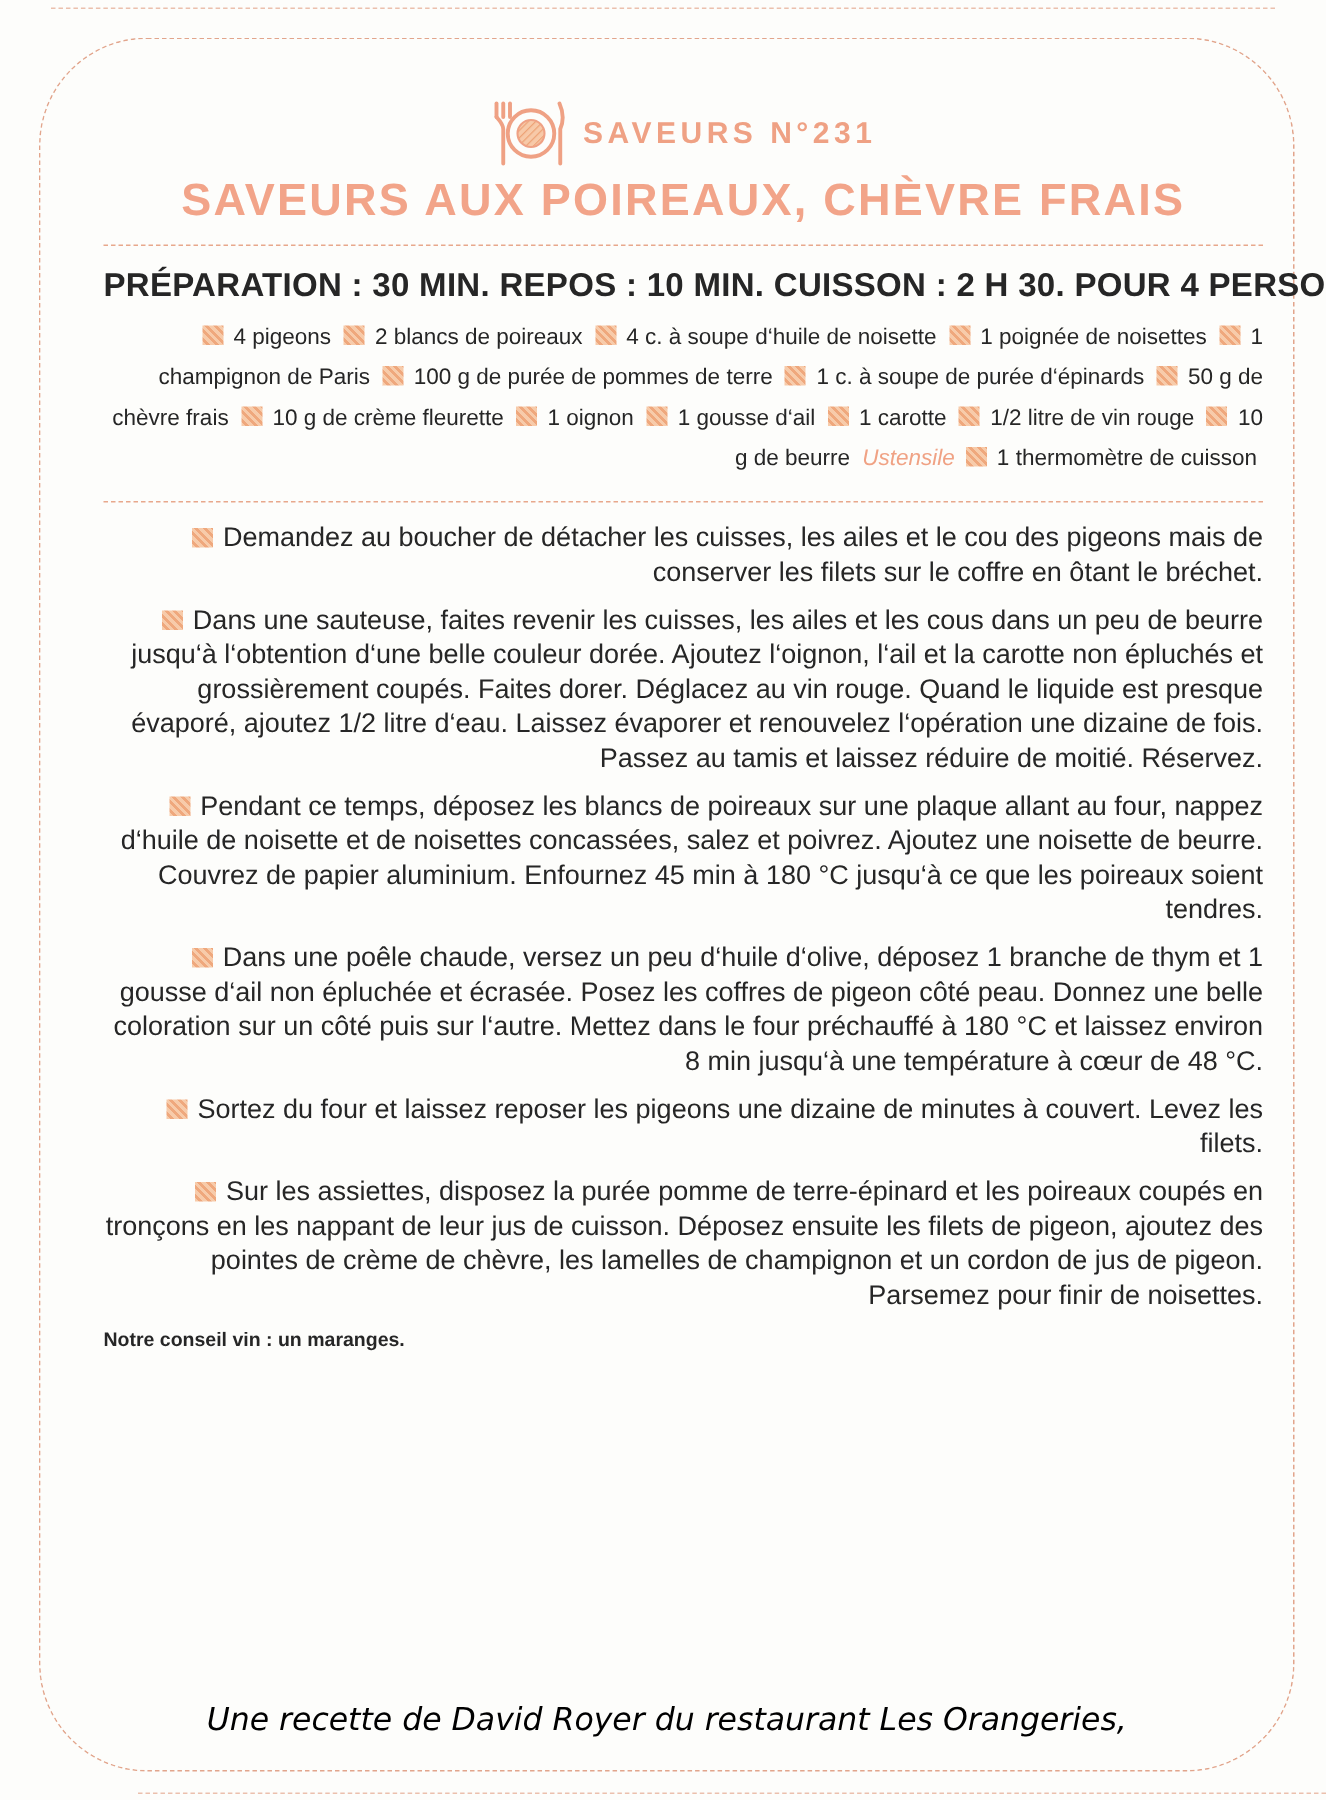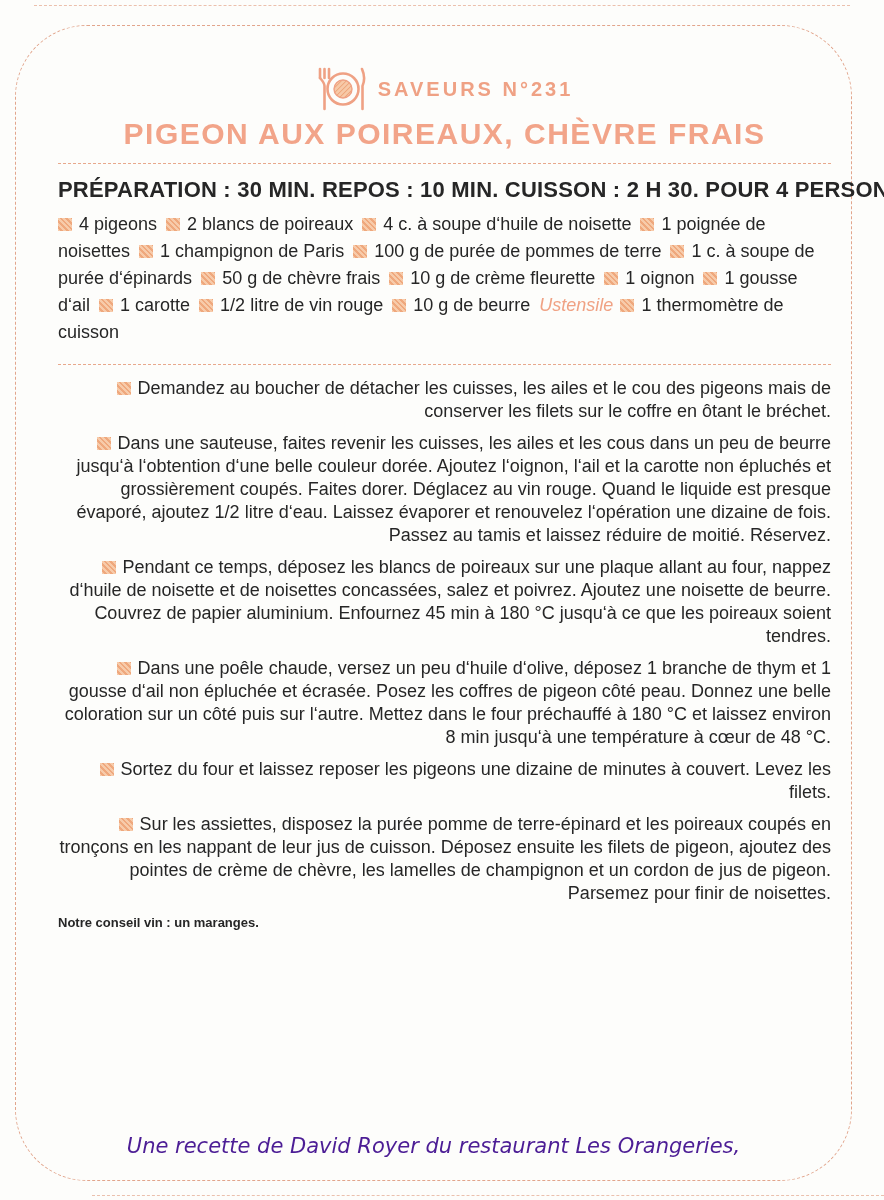--- a/index.html
+++ b/index.html
@@ -6,56 +6,56 @@
   body{
     width:884px;height:1200px;position:relative;overflow:hidden;
     background:#FDFDFB;
     font-family:"Liberation Sans", sans-serif;
     color:#262626;
   }
   .edge-line{position:absolute;border-top:1.5px dashed #E6AC93;opacity:.75;}
   .edge-top{top:5px;left:34px;right:34px;}
   .edge-bottom{top:1195px;left:92px;right:0;}
   .card{
-    position:absolute;left:15px;top:25px;width:837px;height:1156px;
+    position:absolute;left:26px;top:25px;width:837px;height:1156px;
     border:1.5px dashed #E2A58C;border-radius:72px;
     box-sizing:border-box;
     background:#FDFDFB;
   }
   .inner{padding:40px 20px 0 42px;}
   .magline{display:flex;justify-content:center;align-items:center;gap:12px;height:46px;}
   .mag-name{
     color:#EFA184;font-size:20px;font-weight:bold;letter-spacing:3px;
   }
   .title{
     text-align:center;color:#F2A489;font-weight:bold;
     font-size:30px;line-height:34px;letter-spacing:1.5px;margin-top:5px;
   }
   .sep{border-top:1.5px dashed #E8A88C;height:0;}
   .sep1{margin-top:12px;}
   .sep2{margin-top:9px;}
   .meta{
     font-weight:bold;font-size:22px;letter-spacing:.2px;
     margin:13px 0 0 0;white-space:nowrap;
   }
-  .ingredients{font-size:18px;line-height:27px;margin-top:8px;}
+  .ingredients{font-size:15px;line-height:27px;margin-top:8px;text-align:right;}
   .bullet{
     display:inline-block;width:14px;height:13px;margin-right:7px;
     background:repeating-linear-gradient(45deg,#F7CBAA 0 2px,#EFA87D 2px 4px);
     vertical-align:-1px;
   }
   .ing-item{white-space:normal;margin-right:4px;}
   .utensil-label{color:#F0A284;font-style:italic;margin-right:7px;}
   .steps{margin-top:12px;font-size:18px;line-height:23px;text-align:right;}
   .step{margin:0 0 9px 0;}
   .wine{font-weight:bold;font-size:13px;margin-top:10px;}
   .footer{
     position:absolute;left:0;right:0;bottom:18px;text-align:center;
     font-family:"DejaVu Sans", sans-serif;font-style:italic;
-    font-size:21px;line-height:32px;color:#4c1d95;
+    font-size:21px;line-height:32px;color:#000000;
   }
 </style>
 </head>
 <body>
 
 <div class="edge-line edge-top"></div>
 <div class="edge-line edge-bottom"></div>
 
 <div class="card">
   <div class="inner">
@@ -75,21 +75,21 @@
           <path d="M4 12 Q8.5 17 8.5 20 V43"></path>
           <circle cx="27" cy="23" r="15.5"></circle>
           <path d="M46 3 q4 9 0.5 17 V43"></path>
         </g>
         <circle cx="27" cy="23" r="9" fill="url(#hatch)" stroke="#EFA184" stroke-width="1.4"></circle>
       </svg>
       <span class="mag-name">SAVEURS N°231</span>
     </div>
 
     <div class="title">
-      <div>PIGEON AUX POIREAUX, CHÈVRE FRAIS</div>
+      <div>SAVEURS AUX POIREAUX, CHÈVRE FRAIS</div>
     </div>
 
     <div class="sep sep1"></div>
 
     <div class="meta">PRÉPARATION : 30 MIN. REPOS : 10 MIN. CUISSON : 2 H 30. POUR 4 PERSONNES :</div>
 
     <p class="ingredients"><span class="ing-item"><span class="bullet"></span>4 pigeons</span> <span class="ing-item"><span class="bullet"></span>2 blancs de poireaux</span> <span class="ing-item"><span class="bullet"></span>4 c. à soupe d‘huile de noisette</span> <span class="ing-item"><span class="bullet"></span>1 poignée de noisettes</span> <span class="ing-item"><span class="bullet"></span>1 champignon de Paris</span> <span class="ing-item"><span class="bullet"></span>100 g de purée de pommes de terre</span> <span class="ing-item"><span class="bullet"></span>1 c. à soupe de purée d‘épinards</span> <span class="ing-item"><span class="bullet"></span>50 g de chèvre frais</span> <span class="ing-item"><span class="bullet"></span>10 g de crème fleurette</span> <span class="ing-item"><span class="bullet"></span>1 oignon</span> <span class="ing-item"><span class="bullet"></span>1 gousse d‘ail</span> <span class="ing-item"><span class="bullet"></span>1 carotte</span> <span class="ing-item"><span class="bullet"></span>1/2 litre de vin rouge</span> <span class="ing-item"><span class="bullet"></span>10 g de beurre</span> <span class="utensil-label">Ustensile</span><span class="ing-item"><span class="bullet"></span>1 thermomètre de cuisson</span></p>
 
     <div class="sep sep2"></div>
 

